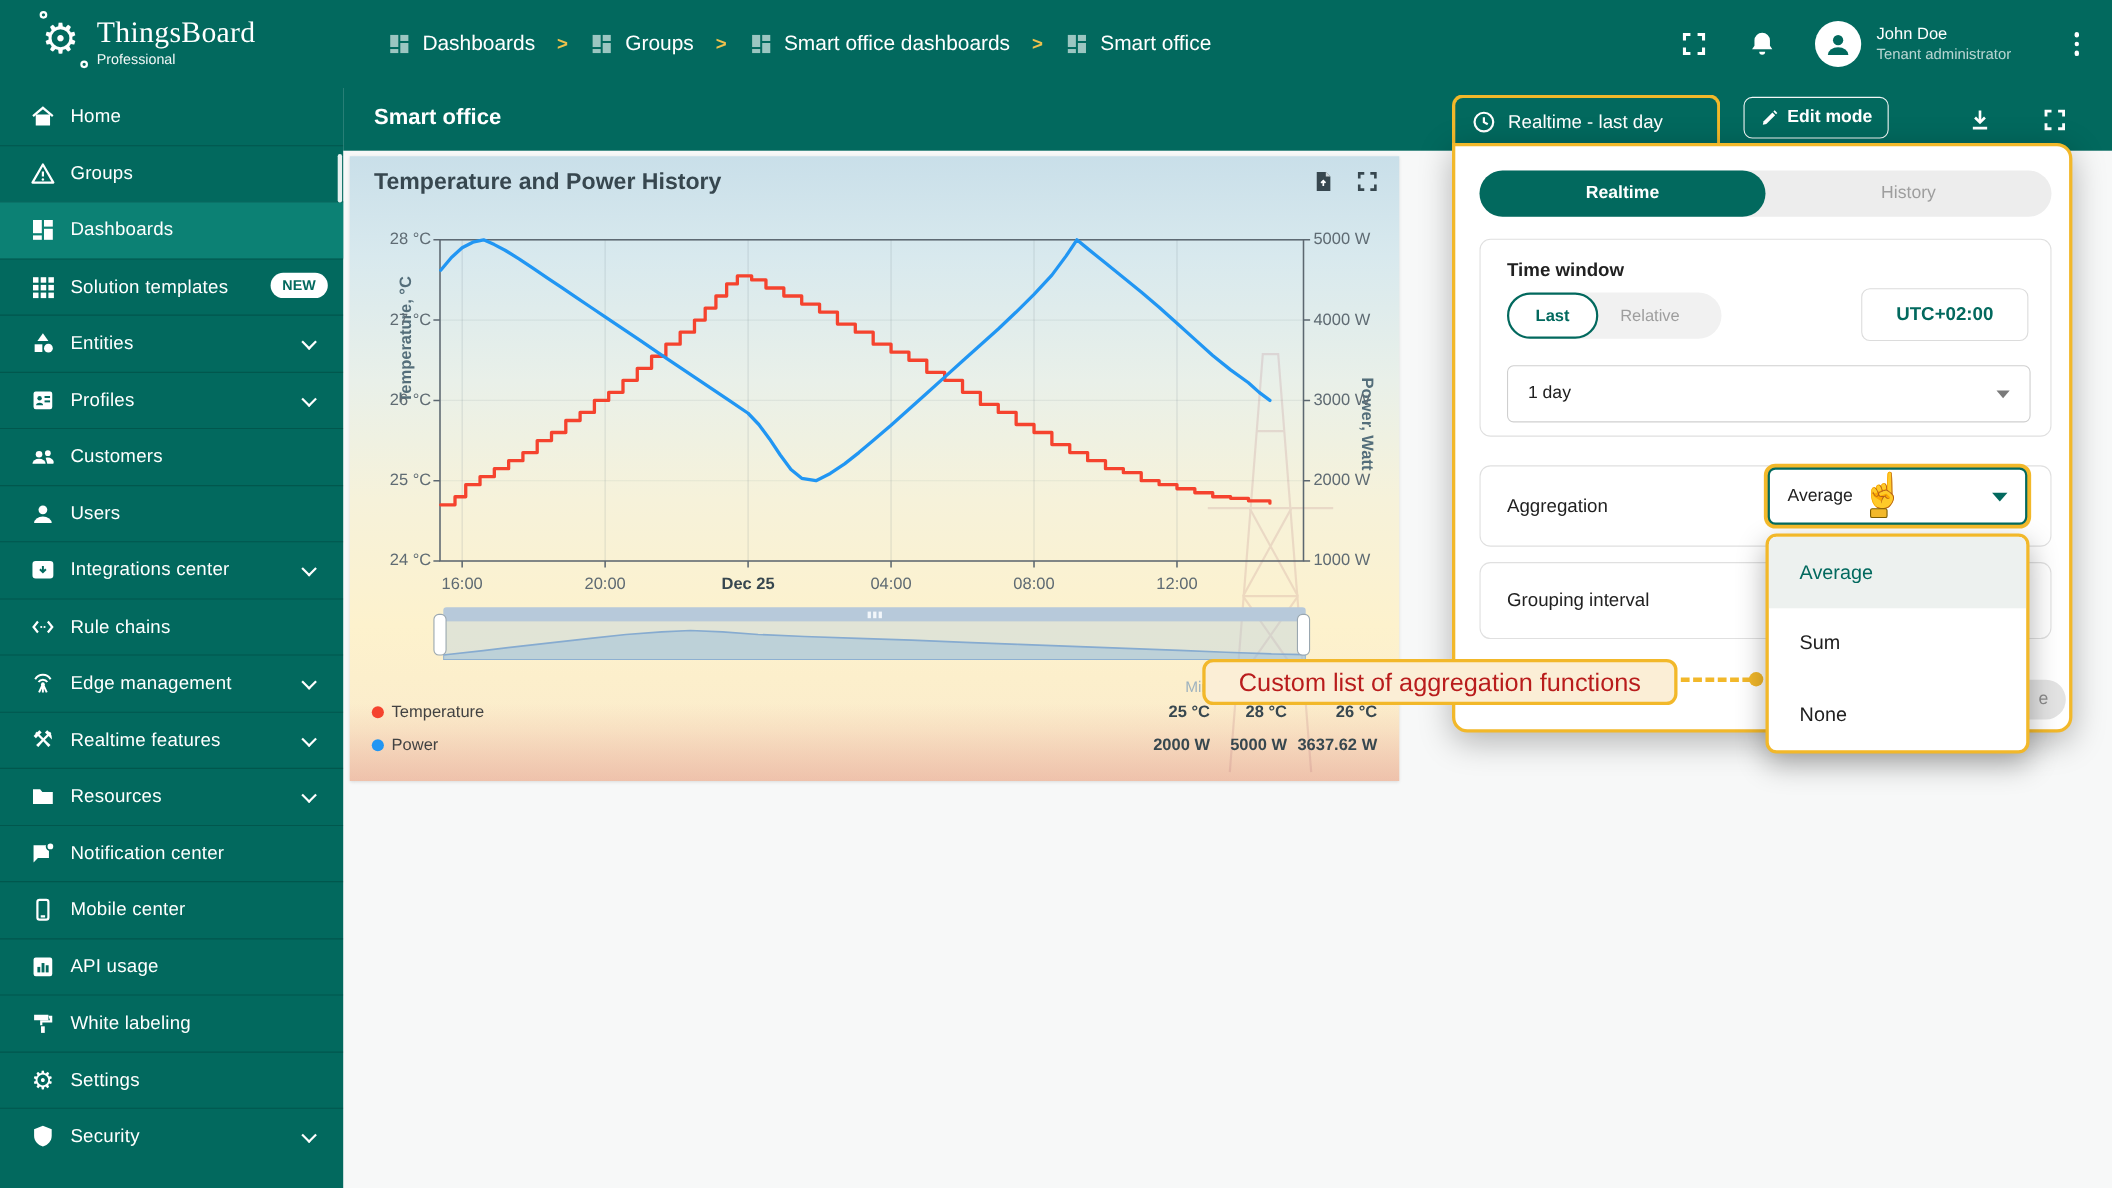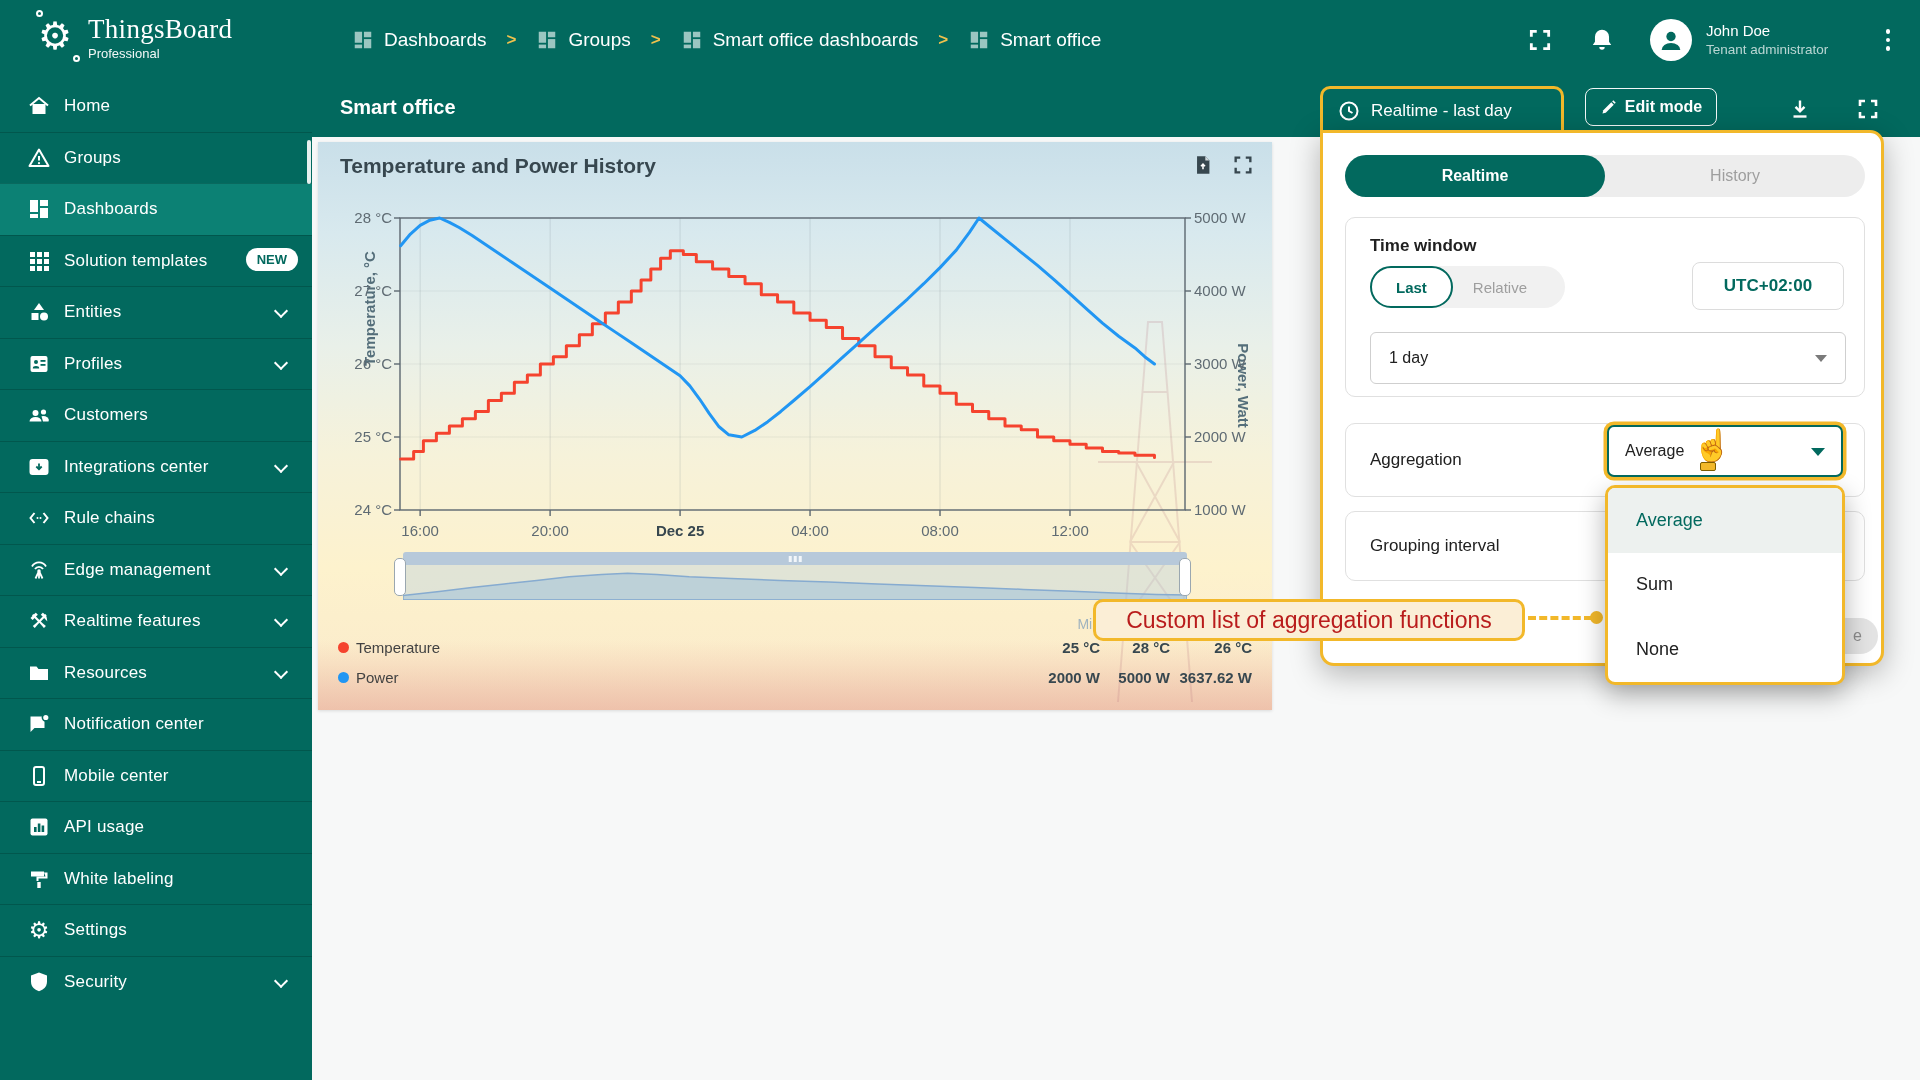--- a/index.html
+++ b/index.html
@@ -326,20 +326,29 @@
     <div class="nav-item">
       <span class="nav-ic">
           <svg width="24" height="24" viewBox="0 0 24 24" fill="#fff">
             <circle cx="8.5" cy="10" r="3"></circle>
             <path d="M2.5 18.5 a6 4.5 0 0 1 12 0 z"></path>
             <circle cx="16.5" cy="9" r="2.6"></circle>
             <path d="M14.5 13.2 a5.5 4.2 0 0 1 7 5.3 h-5.5"></path>
           </svg>
         </span>
       <span class="nav-label">Customers</span>
+    </div>
+    <div class="nav-item">
+      <span class="nav-ic">
+          <svg width="24" height="24" viewBox="0 0 24 24" fill="#fff">
+            <circle cx="12" cy="8.5" r="4"></circle>
+            <path d="M4 20.5 a8 6 0 0 1 16 0 z"></path>
+          </svg>
+        </span>
+      <span class="nav-label">Users</span>
     </div>
     <div class="nav-item">
       <span class="nav-ic">
           <svg width="24" height="24" viewBox="0 0 24 24" fill="none" stroke="#fff" stroke-width="2">
             <rect x="3.5" y="5" width="17" height="14" rx="2" fill="#fff"></rect>
             <g stroke="#02695E" stroke-width="1.8">
               <line x1="12" y1="8.5" x2="12" y2="13.5"></line>
               <path d="M9.3 11.5 L12 14.2 L14.7 11.5"></path>
             </g>
           </svg>

